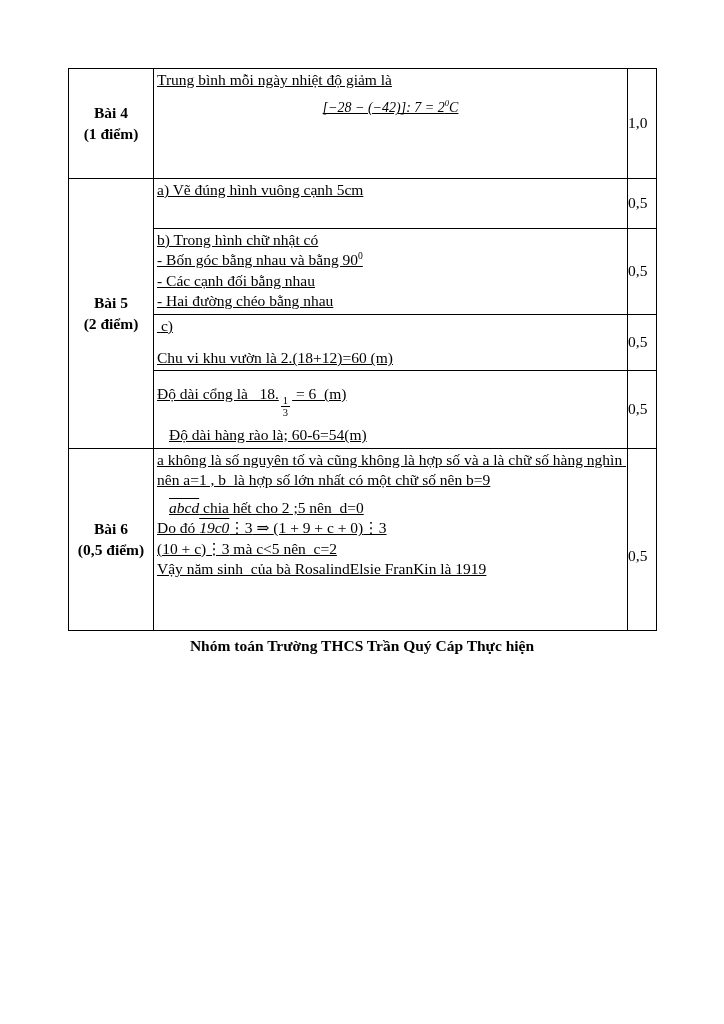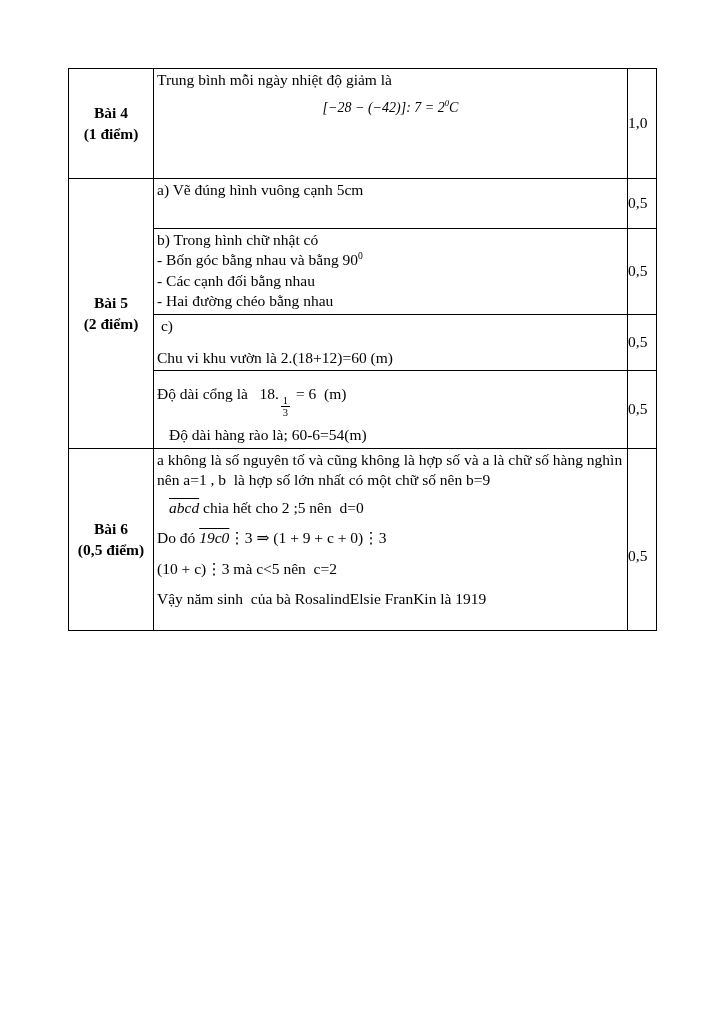--- a/index.html
+++ b/index.html
@@ -10,33 +10,33 @@
     font-family:"Liberation Serif","DejaVu Serif",serif;
     font-size:15.5px; line-height:1.32;
   }
   .sheet { position:absolute; left:68px; top:68px; width:588px; }
 
   table.answer-table { border-collapse:collapse; table-layout:fixed; width:588px; }
   td { border:1px solid #000; vertical-align:top; padding:1px 3px; overflow:hidden; }
   td.label-cell { font-weight:bold; text-align:center; vertical-align:middle; padding:0 1px; }
   td.points-cell { text-align:left; vertical-align:middle; padding:0; }
   td.points-low { padding-top:34px; }
-  .content-cell div { white-space:pre-wrap; }
+  .content-cell div { white-space:pre-wrap;text-decoration:underline; }
 
   .formula-line { text-align:center; font-style:italic; margin-top:9px; font-size:14px; }
   .sup { vertical-align:super; font-size:0.62em; line-height:0; }
 
   .frac { display:inline-flex; flex-direction:column; text-align:center;
           vertical-align:-0.45em; font-size:0.68em; line-height:1.05; margin:0 2px; }
   .frac .num { border-bottom:1px solid #000; padding:0 2px; }
 
   .ovl { text-decoration:overline; font-style:italic; }
   .mt4 { margin-top:12px; }
   .mt6 { margin-top:7px;margin-left:12px; }
-  .mt8 { margin-top:10px; }
+  .mt8 { margin-top:0; }
 
   .footer-divider { text-align:center; margin-top:10px; }
   .footer-credit  { text-align:center; font-weight:bold; margin-top:5px; }
 </style>
 </head>
 <body>
 
 <div class="sheet">
   <table class="answer-table">
     <colgroup>
@@ -105,13 +105,14 @@
         <div class="mt6"><span class="ovl">abcd</span><span> chia hết cho 2 ;5 nên  d=0</span></div>
         <div class="mt8"><span>Do đó </span><span class="ovl">19c0</span><span>⋮3</span><span> ⇒ </span><span>(1 + 9 + c + 0)</span><span>⋮3</span></div>
         <div class="mt8"><span>(10 + c)</span><span>⋮3</span><span> mà c&lt;5 nên  c=2</span></div>
         <div class="mt8">Vậy năm sinh  của bà RosalindElsie FranKin là 1919</div>
       </td>
       <td class="points-cell points-low"><span>0,5</span></td>
     </tr>
   </tbody>
     </table>
 
+  <div class="footer-credit">Nhóm toán Trường THCS Trần Quý Cáp Thực hiện</div>
 </div>
 
 </body></html>

